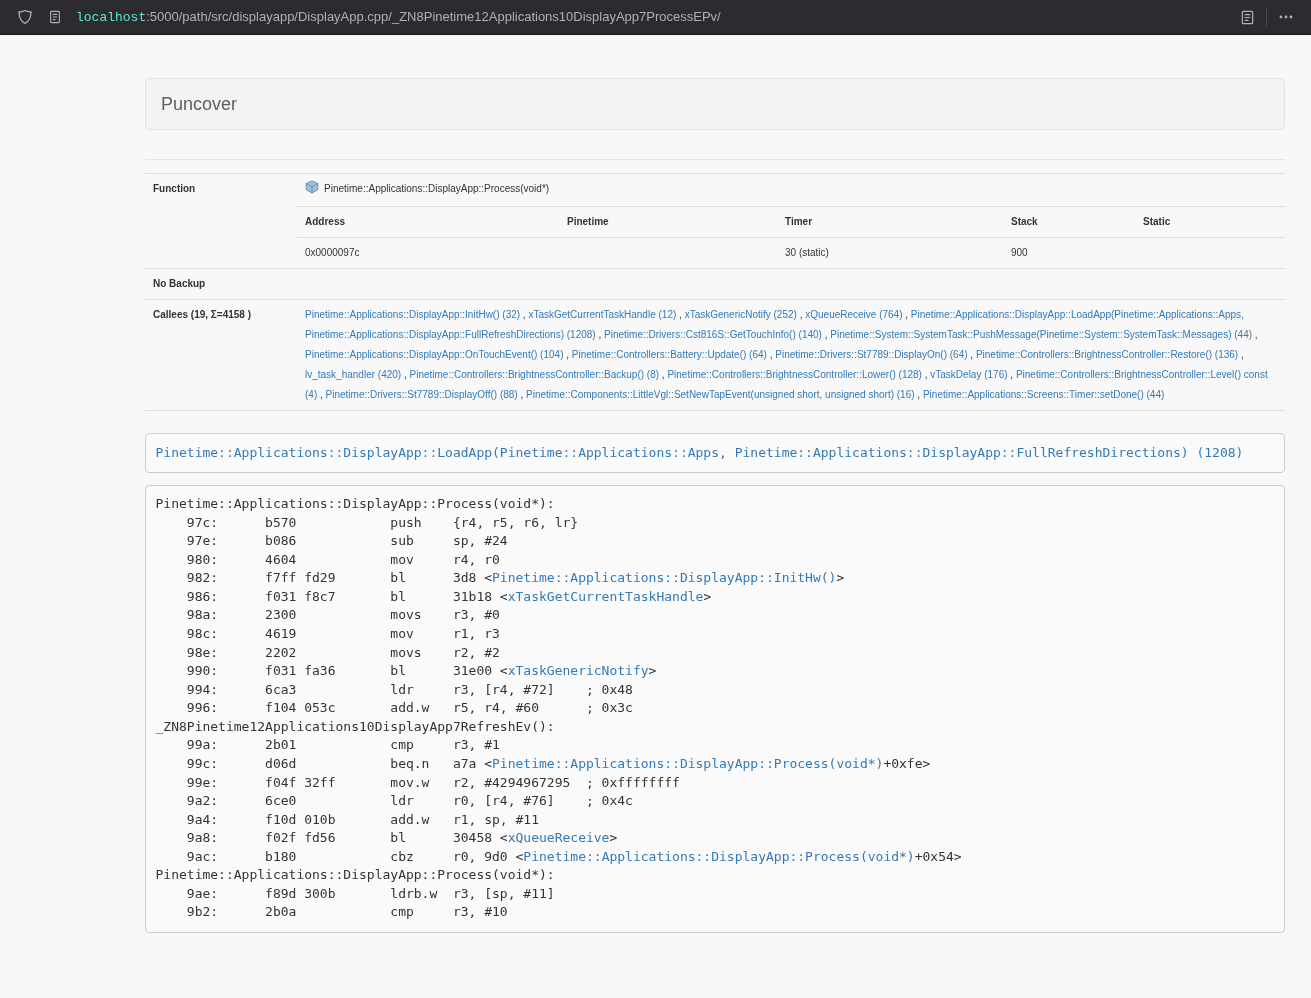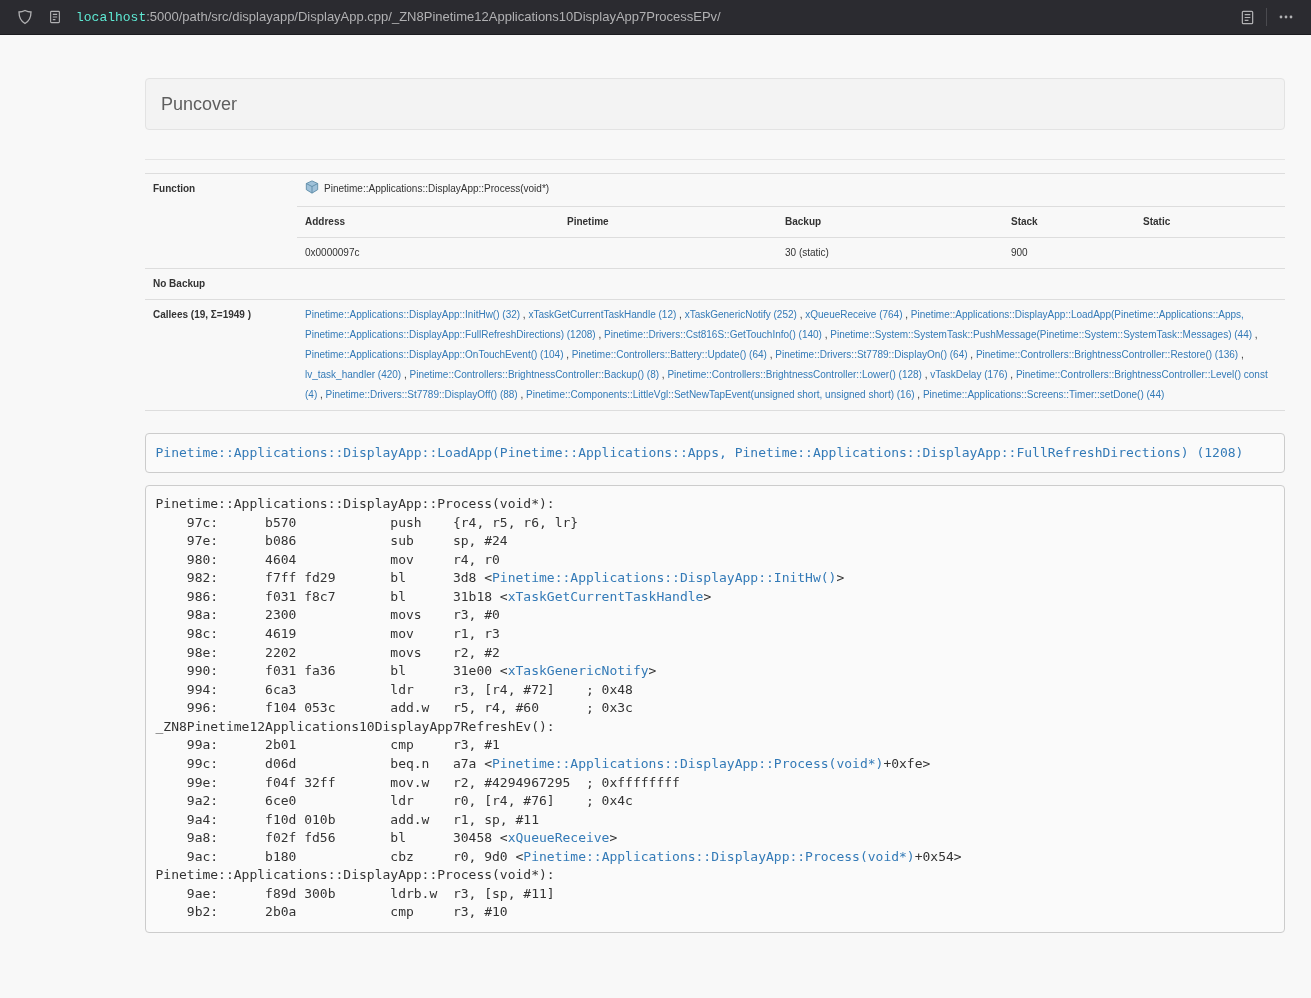--- a/index.html
+++ b/index.html
@@ -150,37 +150,37 @@
             <svg width="14" height="14" viewBox="0 0 16 16">
               <path d="M8 1l6.5 3v7L8 15 1.5 11V4z" fill="#9fc1d9" stroke="#5b8aa6" stroke-width="1"></path>
               <path d="M1.5 4L8 7.5 14.5 4M8 7.5V15" fill="none" stroke="#5b8aa6" stroke-width="1"></path>
             </svg>
           </span><span>Pinetime::Applications::DisplayApp::Process(void*)</span>
         </td>
       </tr>
       <tr>
           <th>Address</th>
           <th>Pinetime</th>
-          <th>Backup</th>
+          <th>Timer</th>
           <th>Stack</th>
           <th>Static</th>
         </tr>
       <tr>
           <td>0x0000097c</td>
           <td></td>
           <td>30 (static)</td>
           <td>900</td>
           <td></td>
         </tr>
       <tr>
         <th>No Backup</th>
         <td colspan="5"></td>
       </tr>
       <tr>
-        <th>Callees (19, Σ=1949 )</th>
+        <th>Callees (19, Σ=4158 )</th>
         <td colspan="5"><a>Pinetime::Applications::DisplayApp::InitHw() (32)</a> , <a>xTaskGetCurrentTaskHandle (12)</a> , <a>xTaskGenericNotify (252)</a> , <a>xQueueReceive (764)</a> , <a>Pinetime::Applications::DisplayApp::LoadApp(Pinetime::Applications::Apps, Pinetime::Applications::DisplayApp::FullRefreshDirections) (1208)</a> , <a>Pinetime::Drivers::Cst816S::GetTouchInfo() (140)</a> , <a>Pinetime::System::SystemTask::PushMessage(Pinetime::System::SystemTask::Messages) (44)</a> , <a>Pinetime::Applications::DisplayApp::OnTouchEvent() (104)</a> , <a>Pinetime::Controllers::Battery::Update() (64)</a> , <a>Pinetime::Drivers::St7789::DisplayOn() (64)</a> , <a>Pinetime::Controllers::BrightnessController::Restore() (136)</a> , <a>lv_task_handler (420)</a> , <a>Pinetime::Controllers::BrightnessController::Backup() (8)</a> , <a>Pinetime::Controllers::BrightnessController::Lower() (128)</a> , <a>vTaskDelay (176)</a> , <a>Pinetime::Controllers::BrightnessController::Level() const (4)</a> , <a>Pinetime::Drivers::St7789::DisplayOff() (88)</a> , <a>Pinetime::Components::LittleVgl::SetNewTapEvent(unsigned short, unsigned short) (16)</a> , <a>Pinetime::Applications::Screens::Timer::setDone() (44)</a></td>
       </tr>
     </tbody>
   </table>
 
   <pre class="box hl-box"><a>Pinetime::Applications::DisplayApp::LoadApp(Pinetime::Applications::Apps, Pinetime::Applications::DisplayApp::FullRefreshDirections) (1208)</a></pre>
 
   <pre class="box code-box">Pinetime::Applications::DisplayApp::Process(void*):
     97c:      b570            push    {r4, r5, r6, lr}
     97e:      b086            sub     sp, #24

